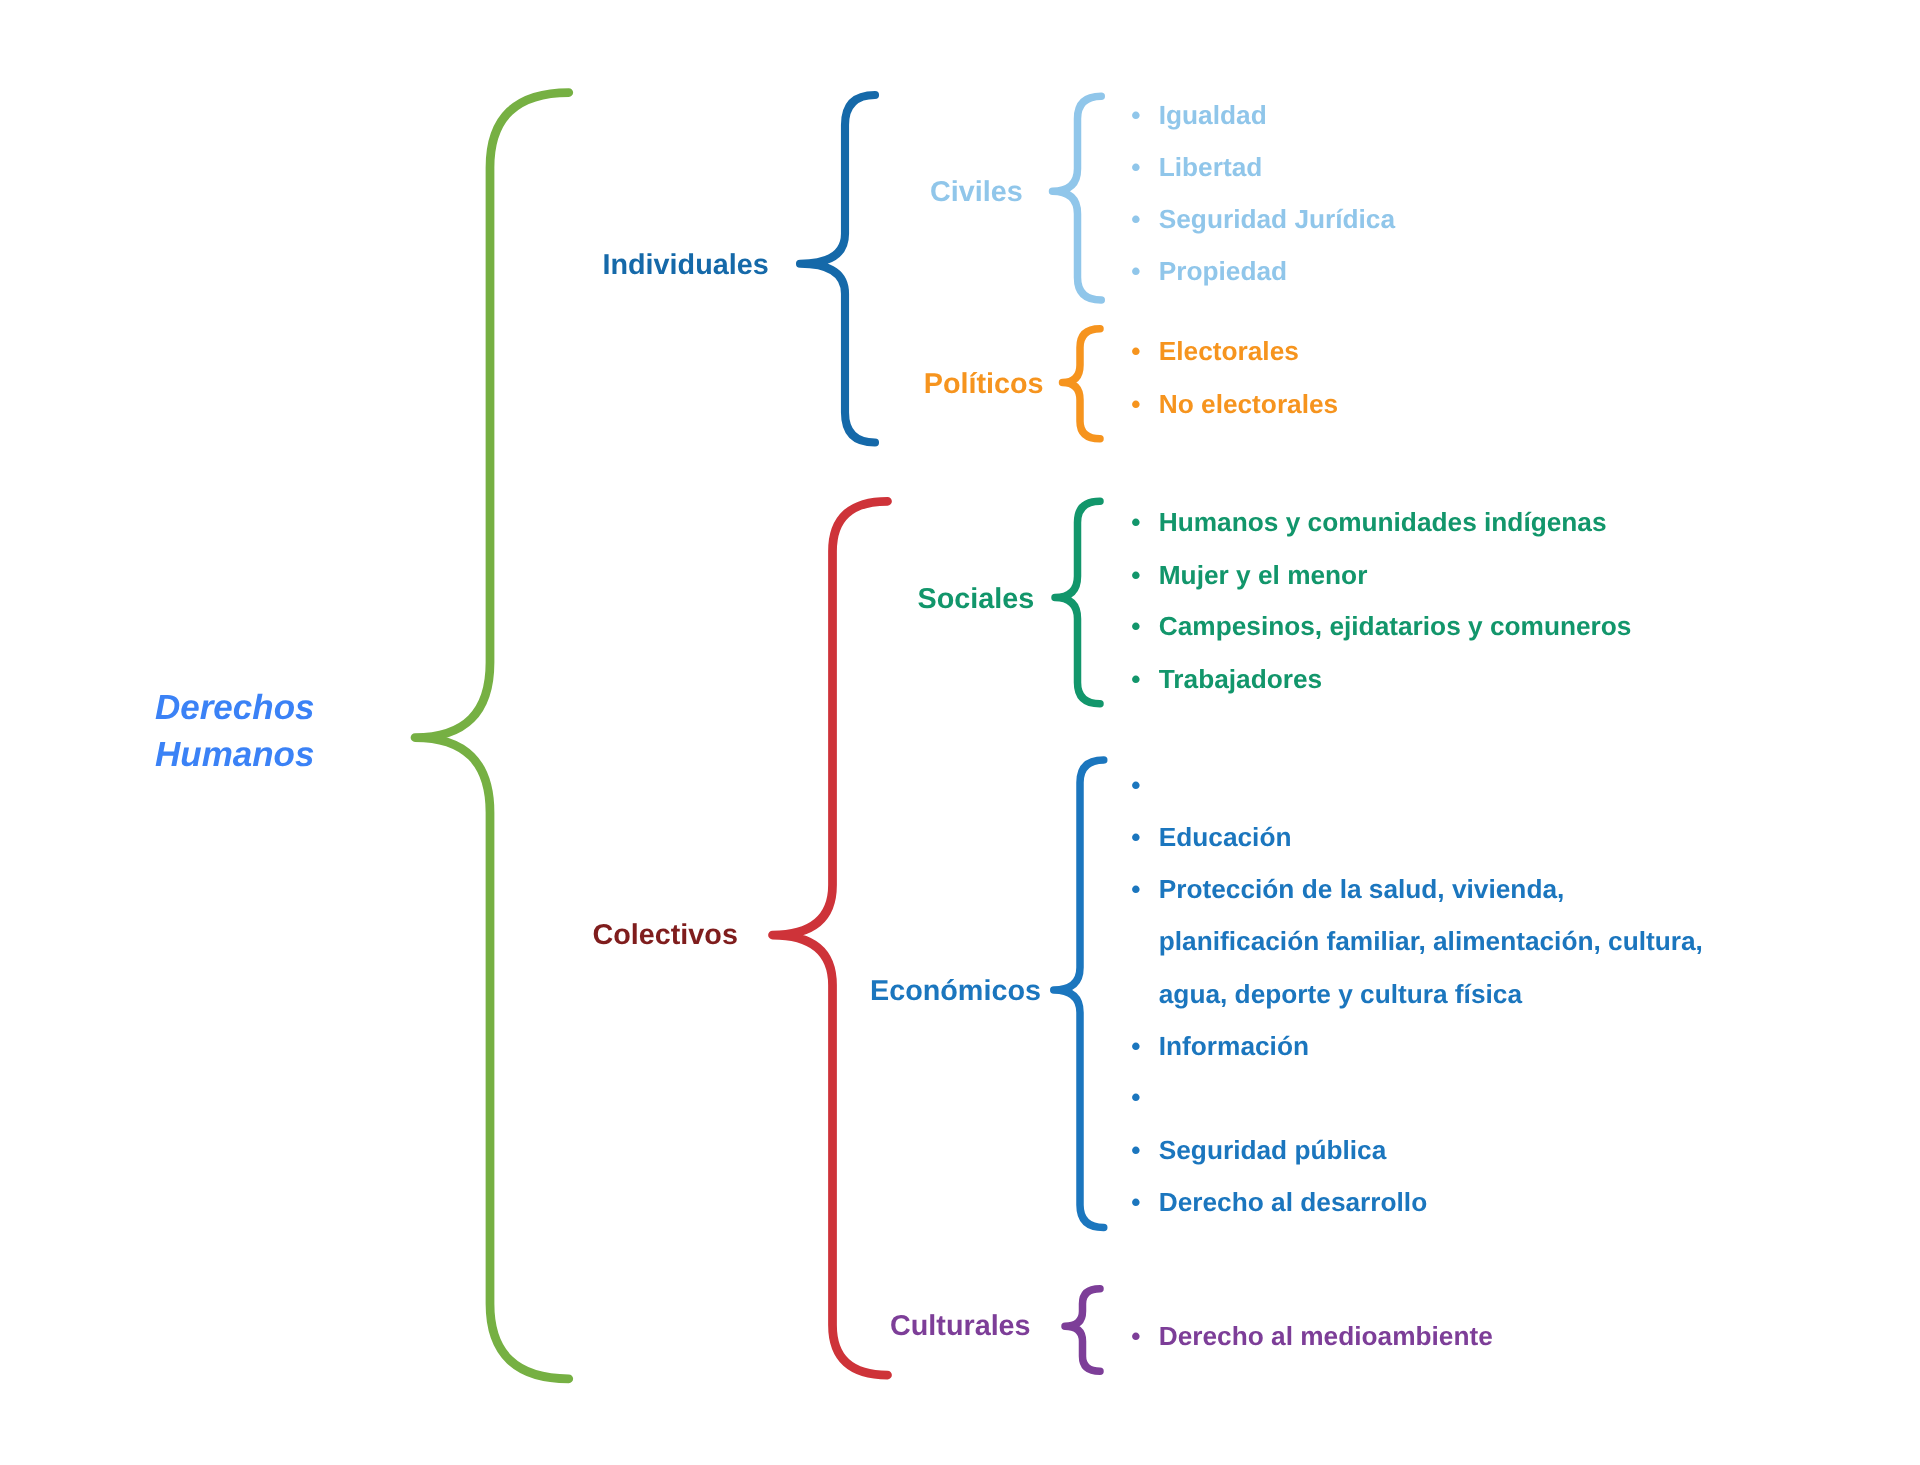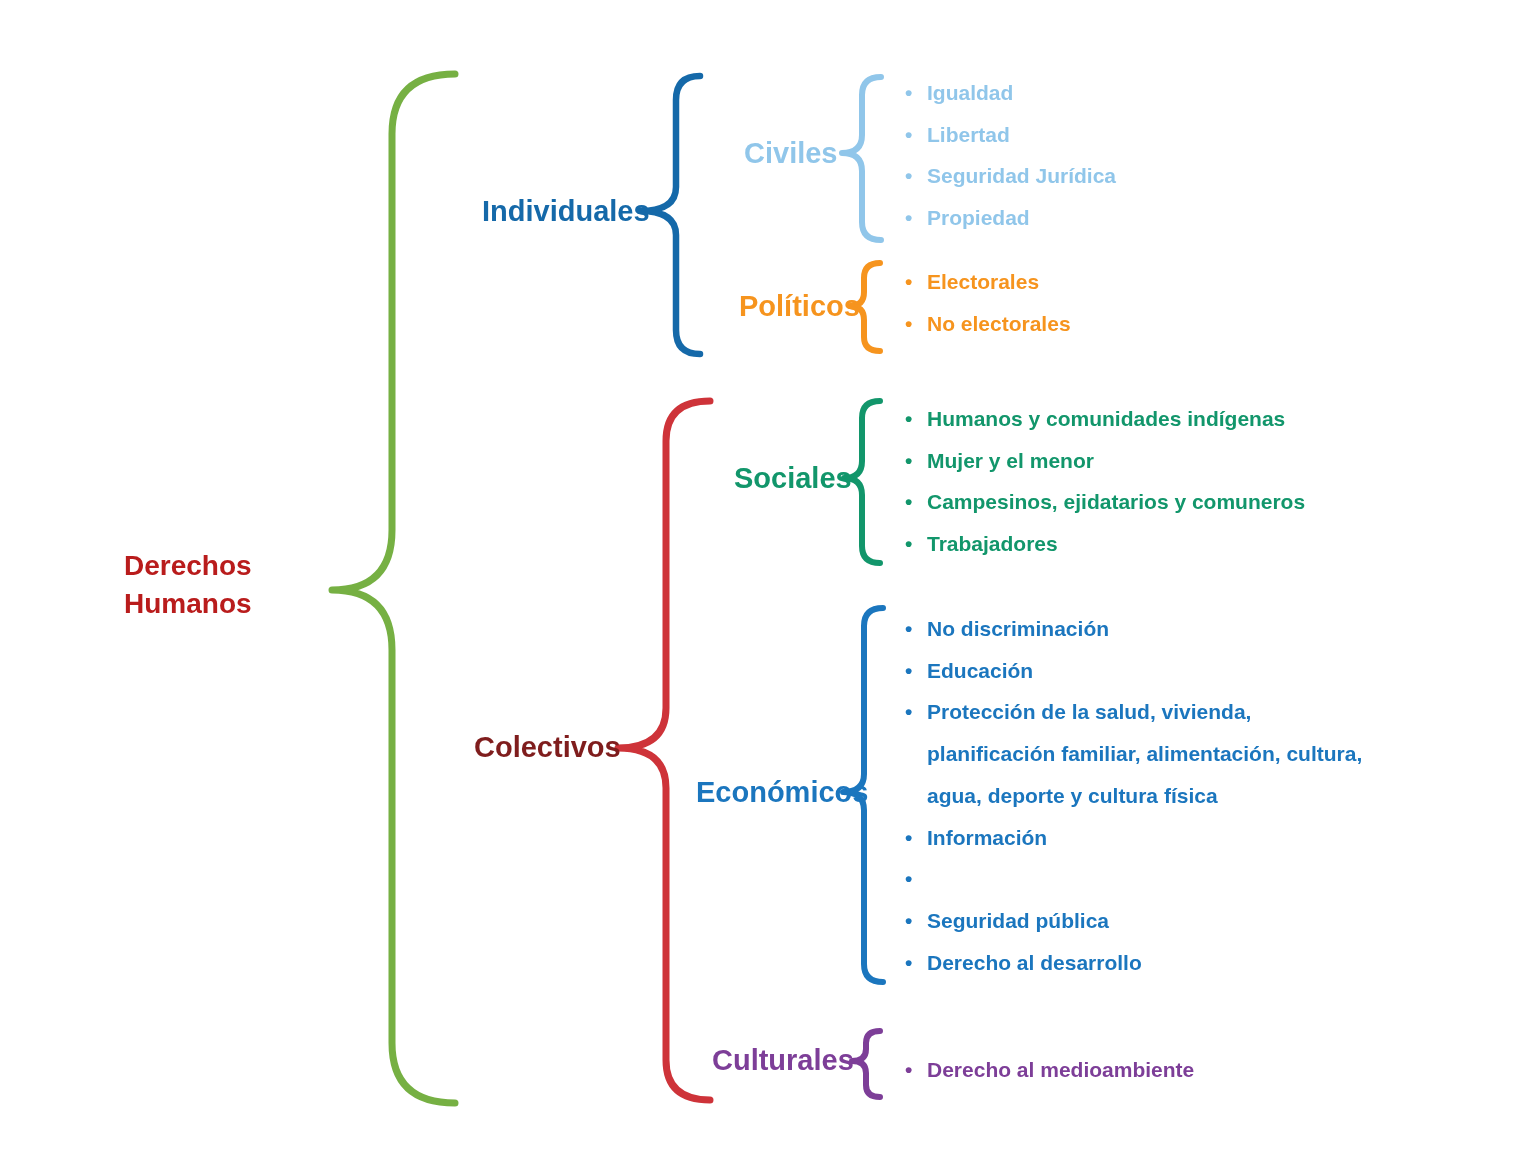--- a/index.html
+++ b/index.html
@@ -14,24 +14,24 @@
   .braces path{fill:none;stroke-linecap:round;stroke-linejoin:round;}
   .p-green {stroke:#76B043;stroke-width:7;}
   .p-dblue {stroke:#1569A9;stroke-width:6.5;}
   .p-lblue {stroke:#90C6EA;stroke-width:6;}
   .p-orange{stroke:#F6941E;stroke-width:6;}
   .p-red   {stroke:#CE3339;stroke-width:7;}
   .p-teal  {stroke:#12966B;stroke-width:6;}
   .p-blue  {stroke:#1B76BE;stroke-width:6;}
   .p-purple{stroke:#7D3E98;stroke-width:6;}
 
-  .label{position:absolute;font-weight:700;font-size:29px;line-height:28px;white-space:nowrap;}
+  .label{position:absolute;font-weight:700;font-size:23px;line-height:28px;white-space:nowrap;}
   .root-label{font-size:28px;line-height:38px;white-space:normal;width:170px;}
 
-  .c-green {color:#b91c1c;}
+  .c-green {color:#3b82f6;font-style:italic;}
   .c-dblue {color:#1569A9;text-align:right;}
   .c-lblue {color:#90C6EA;}
   .c-orange{color:#F6941E;}
   .c-red   {color:#7f1d1d;}
   .c-teal  {color:#12966B;}
   .c-blue  {color:#1B76BE;}
   .c-purple{color:#7D3E98;}
 
   .list{position:absolute;font-weight:700;font-size:21px;line-height:41.7px;}
   .item{display:flex;align-items:flex-start;}
@@ -110,21 +110,20 @@
     </div>
     <div class="item">
       <span class="bullet">•</span>
       <span class="item-text">Trabajadores</span>
     </div>
   </div>
 
   <div class="list c-blue" style="left:905px;top:608px;">
     <div class="item">
       <span class="bullet">•</span>
-      <span class="item-text">No discriminación</span>
     </div>
     <div class="item">
       <span class="bullet">•</span>
       <span class="item-text">Educación</span>
     </div>
     <div class="item">
       <span class="bullet">•</span>
       <span class="item-text">Protección de la salud, vivienda, planificación familiar, alimentación, cultura, agua, deporte y cultura física</span>
     </div>
     <div class="item">

